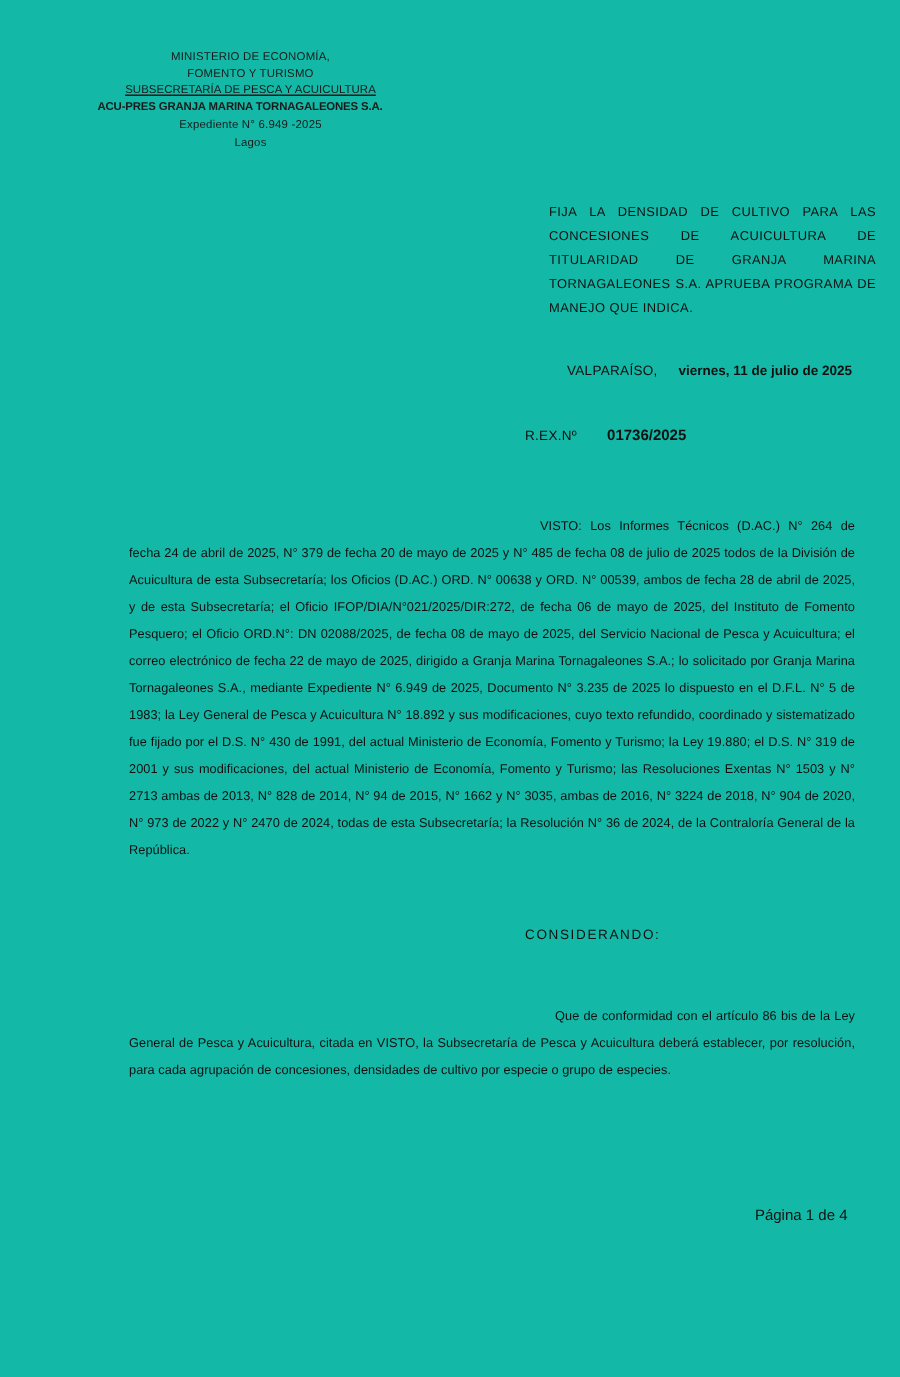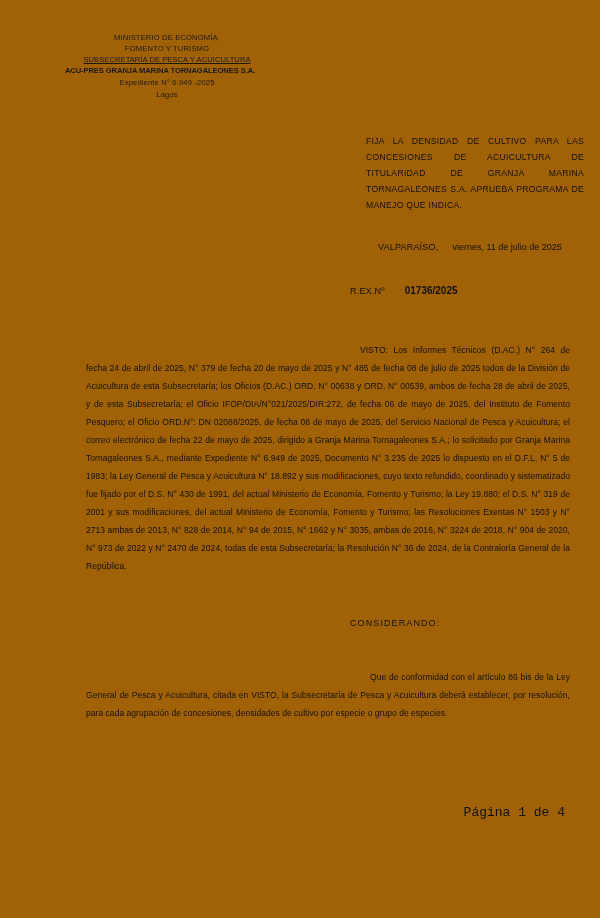--- a/index.html
+++ b/index.html
@@ -12,21 +12,21 @@
     height: 918px;
     position: relative;
     font-family: "Liberation Sans", sans-serif;
     color: #000000;
     overflow: hidden;
   }
 
   .page {
     position: absolute;
     inset: 0;
-    background: #a16207;
+    background: #14b8a6;
   }
 
   
   .letterhead {
     position: absolute;
     left: 72px;
     top: 32px;
     width: 190px;
     text-align: center;
     line-height: 1.45;
@@ -75,21 +75,21 @@
     top: 242px;
     font-size: 9px;
     white-space: nowrap;
     color: #111111;
   }
   .place-date .city {
     letter-spacing: 0.2px;
     margin-left: 28px;
   }
   .place-date .date {
-    font-weight: normal;
+    font-weight: bold;
     margin-left: 14px;
   }
 
   
   .resnum {
     position: absolute;
     left: 350px;
     top: 285px;
     font-size: 9px;
     white-space: nowrap;
@@ -141,23 +141,22 @@
     letter-spacing: 0.04px;
   }
 
   
   .footer {
     position: absolute;
     left: 0;
     top: 805px;
     width: 565px;
     text-align: right;
-    font-size: 13px;
+    font-size: 10px;
     color: #111111;
-    font-family: Liberation Mono, monospace;
   }
 </style>
 </head>
 <body>
 
 <div class="page">
 
   <div class="letterhead">
     <div>MINISTERIO DE ECONOMÍA,</div>
     <div>FOMENTO Y TURISMO</div>

